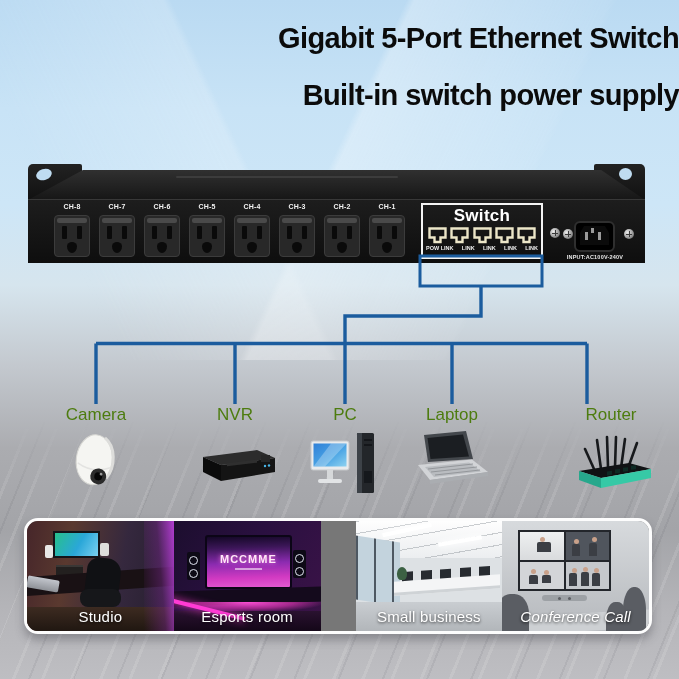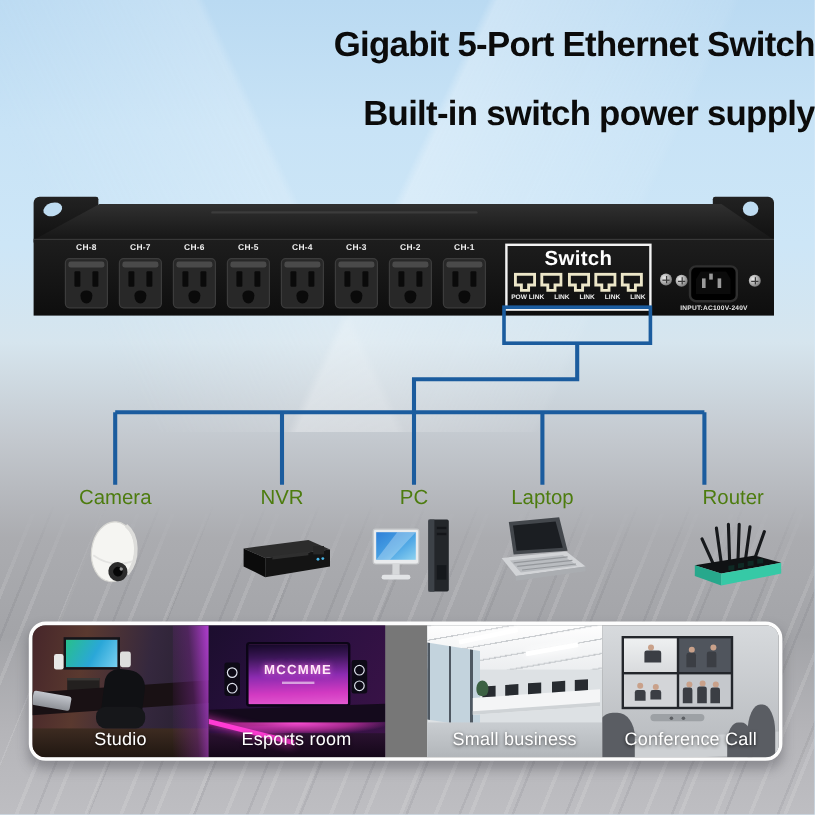--- a/index.html
+++ b/index.html
@@ -123,21 +123,21 @@
   .of-light1{left:18%;top:6%;width:34%;height:4px;background:#fff;box-shadow:0 0 7px #fff;transform:rotate(-12deg);}
   .of-light2{left:56%;top:16%;width:30%;height:4px;background:#fff;box-shadow:0 0 7px #fff;transform:rotate(-10deg);}
   .of-win{left:0;top:16%;width:30%;height:58%;transform:skewY(9deg);
     background:repeating-linear-gradient(90deg,#4e5862 0 2px,#c3d3dd 2px 18px);}
   .of-desks{left:26%;top:52%;width:72%;height:10%;background:#f4f5f6;border-bottom:3px solid #cfd3d6;transform:skewY(-4deg);}
   .of-mon{position:absolute;top:-9px;width:11px;height:9px;background:#272b30;}
   .of-floor{left:0;bottom:0;width:100%;height:26%;background:linear-gradient(#c9cdd1,#b2b6ba);}
   .of-plant{left:28%;top:42%;width:7%;height:12%;background:#3c6143;border-radius:50% 50% 40% 40%;}
 
   
-  .ph-conf{background:linear-gradient(#d7dadd,#b6b9bd);}
+  .ph-conf{background:linear-gradient(#d7dadd,#b6b9bd);font-style:italic;}
   .cf-screen{left:11%;top:8%;width:63%;height:56%;background:#23262b;padding:2px;box-sizing:border-box;
     display:grid;grid-template-columns:1fr 1fr;grid-template-rows:1fr 1fr;gap:2px;}
   .cf-t{position:relative;}
   .cf-t1{background:linear-gradient(#eef0f1,#d9dbdd);} .cf-t2{background:#50555d;}
   .cf-t3{background:#d3d5d8;} .cf-t4{background:#c5c8cc;}
   .cf-fig{position:absolute;background:#3b3e44;border-radius:2px 2px 0 0;}
   .cf-head{position:absolute;background:#c9a18a;border-radius:50%;width:5px;height:5px;}
   .cf-bar{left:27%;top:67%;width:31%;height:6%;background:#9da1a5;border-radius:3px;}
   .cf-bar i{position:absolute;top:35%;width:3px;height:3px;border-radius:50%;background:#5c5f63;}
   .cf-table{left:12%;bottom:0;width:88%;height:16%;background:#cdd0d3;transform:skewY(-3deg);}

